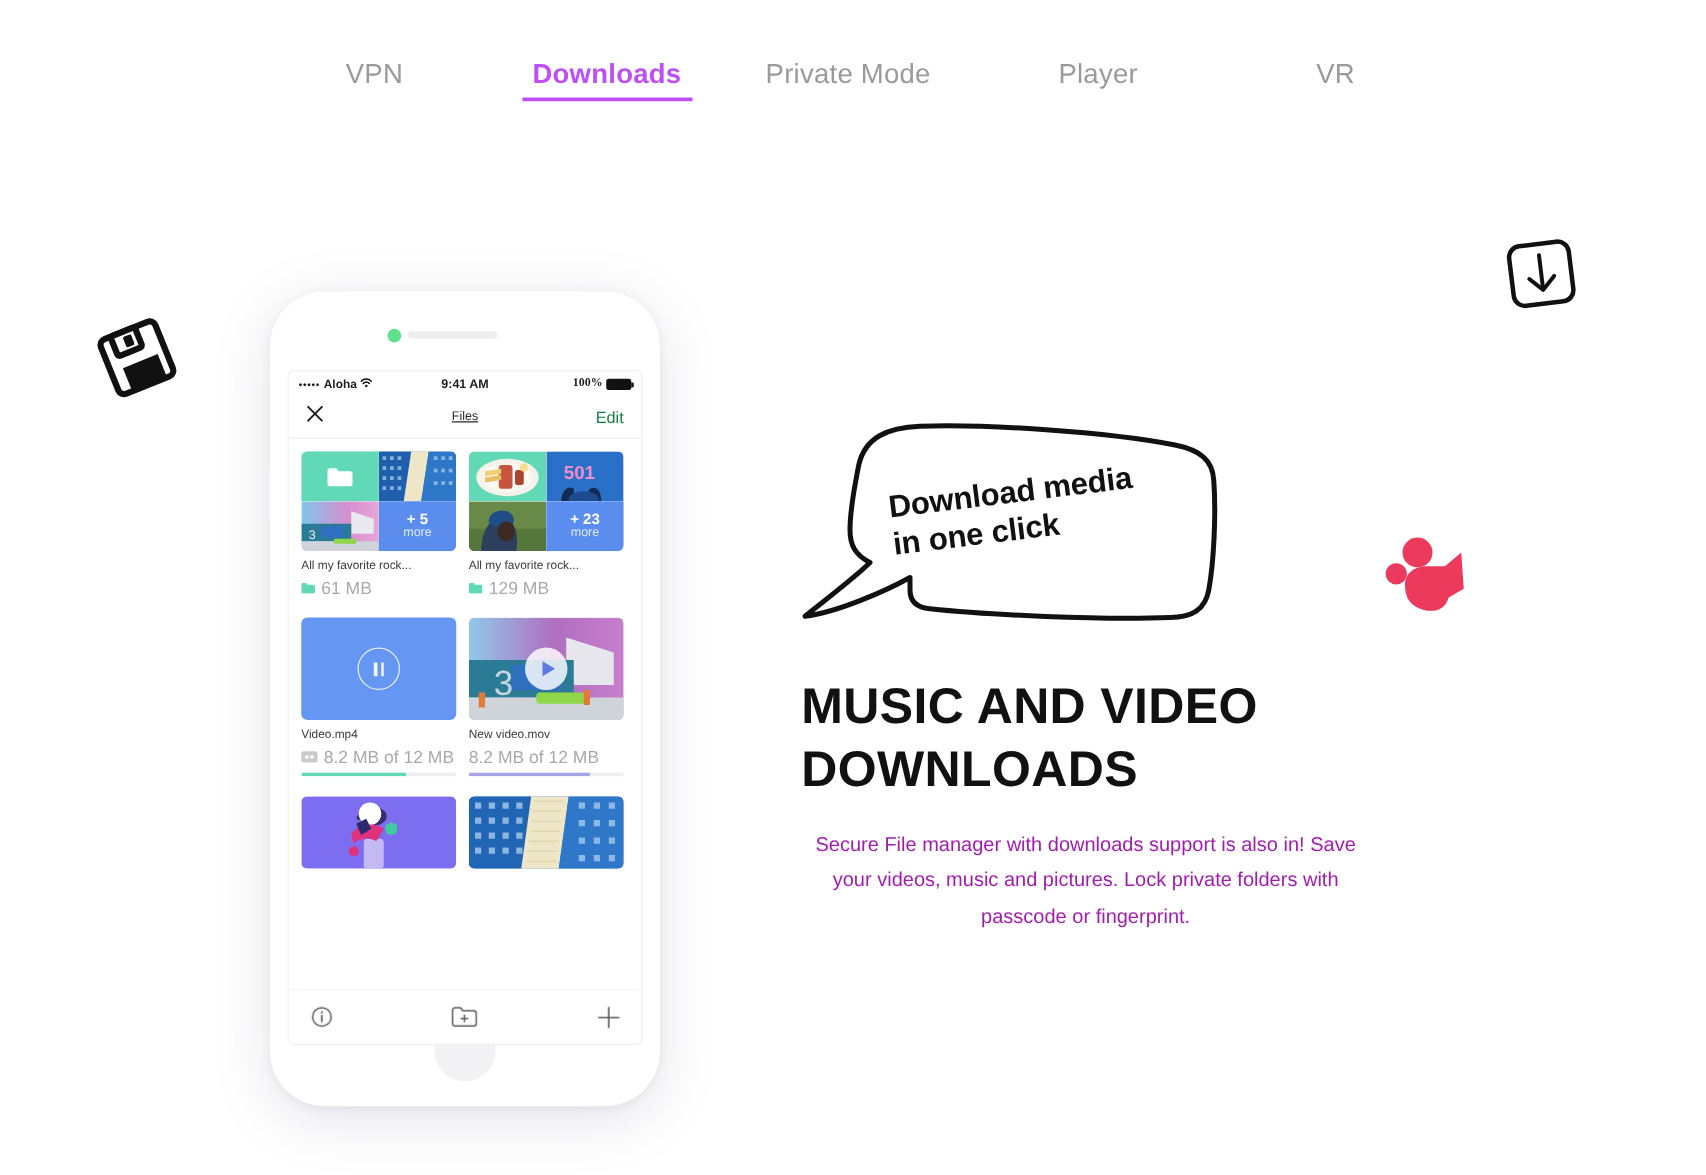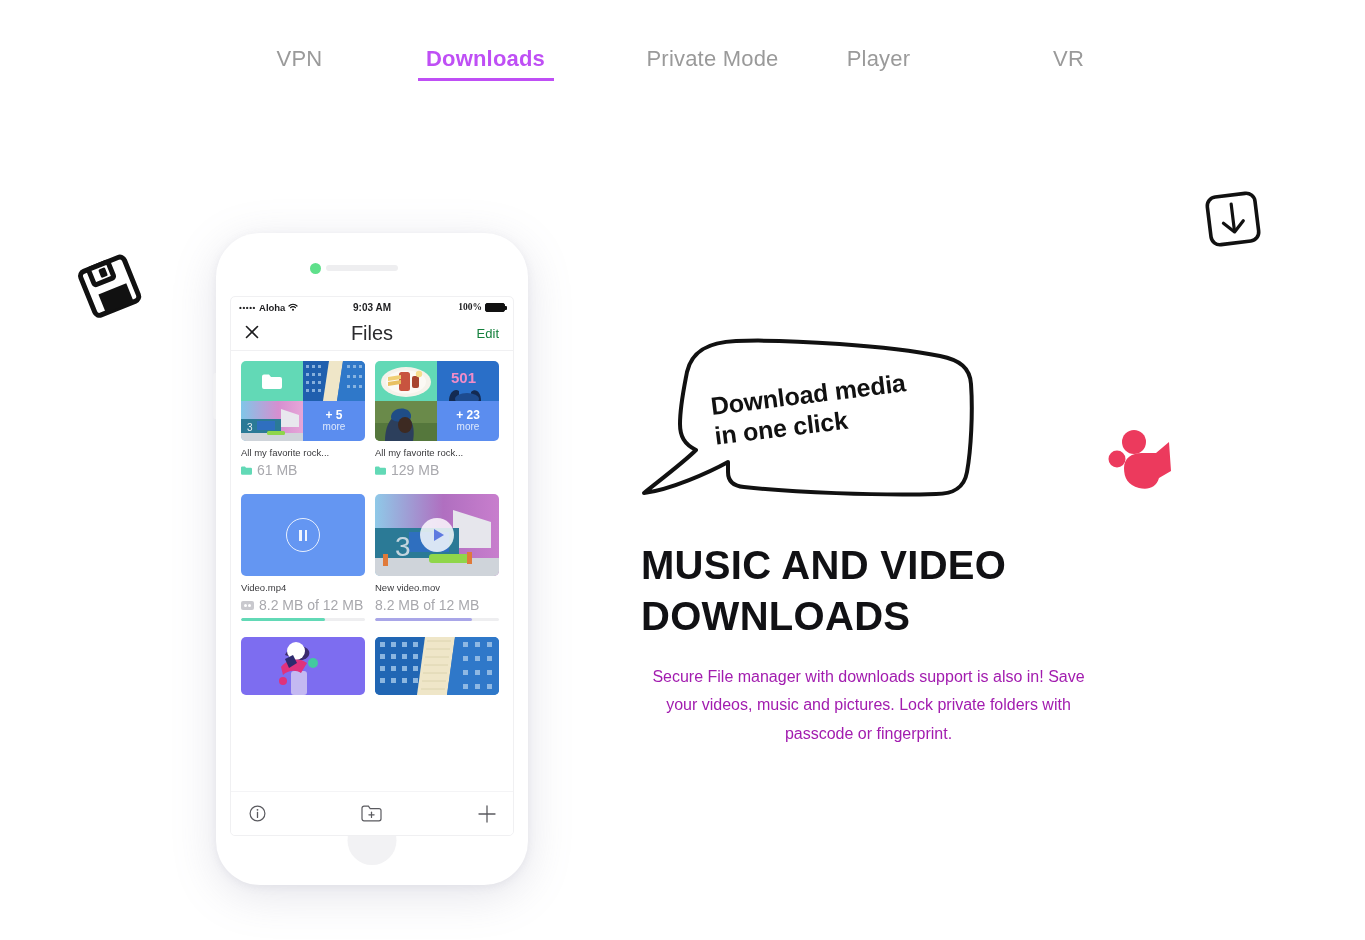--- a/index.html
+++ b/index.html
@@ -27,21 +27,21 @@
     color: #9a9a9a;
     letter-spacing: .2px;
     text-align: center;
     padding: 0 0 9px 0;
     cursor: pointer;
     white-space: nowrap;
     position: relative;
   }
   .nav-item.w0 { width: 186px; }
   .nav-item.w1 { width: 186px; }
-  .nav-item.w2 { width: 200px; text-align: right; }
+  .nav-item.w2 { width: 200px; }
   .nav-item.w3 { width: 200px; }
   .nav-item.w4 { width: 180px; }
   .nav-item.active {
     color: #bf4ff5;
     font-weight: bold;
   }
   .nav-item.active .nav-underline {
     position: absolute;
     left: 50%;
     transform: translateX(-50%);
@@ -146,21 +146,21 @@
 
   
   .appbar {
     height: 34px;
     display: flex;
     align-items: center;
     padding: 0 14px;
     border-bottom: 1px solid #f0f0f2;
   }
   .appbar .ab-left { flex: 1; display: flex; align-items: center; }
-  .appbar .ab-title { font-size: 20px; color: #2b2b2e; }
+  .appbar .ab-title { font-size: 10px; color: #2b2b2e; text-decoration: underline; }
   .appbar .ab-right { flex: 1; display: flex; justify-content: flex-end; font-size: 13px; color: #15803d; }
 
   
   .content { padding: 10px 10px 0 10px; }
 
   .row { display: flex; gap: 10px; }
   .cell { width: 124px; }
 
   
   .quad {
@@ -359,21 +359,21 @@
         <span class="sb-dots">•••••</span>
         <span>Aloha</span>
         <span>
           <svg width="10" height="8" viewBox="0 0 10 8">
             <path d="M1 3 A5.4 5.4 0 0 1 9 3" fill="none" stroke="#111" stroke-width="1.2" stroke-linecap="round"></path>
             <path d="M2.6 4.7 A3.3 3.3 0 0 1 7.4 4.7" fill="none" stroke="#111" stroke-width="1.2" stroke-linecap="round"></path>
             <circle cx="5" cy="6.8" r="1" fill="#111"></circle>
           </svg>
         </span>
       </div>
-      <div class="sb-center">9:03 AM</div>
+      <div class="sb-center">9:41 AM</div>
       <div class="sb-right">
         <span>100%</span>
         <span class="battery"></span>
       </div>
     </div>
 
     <div class="appbar">
       <div class="ab-left">
         <span>
           <svg width="14" height="14" viewBox="0 0 14 14">

